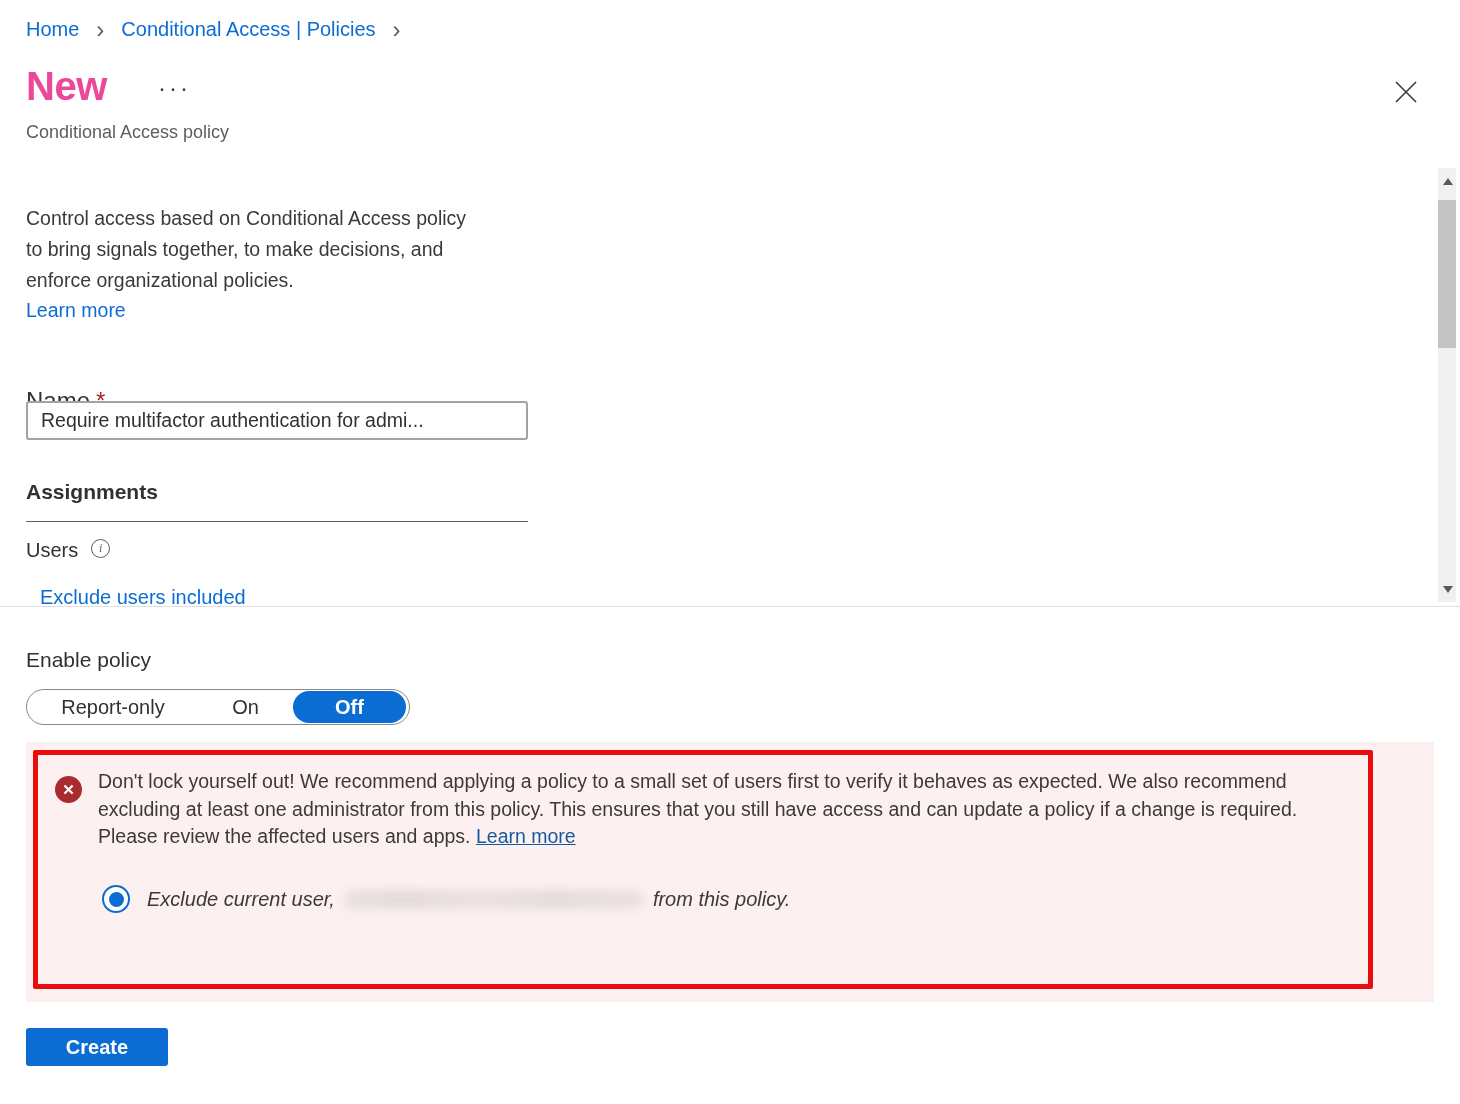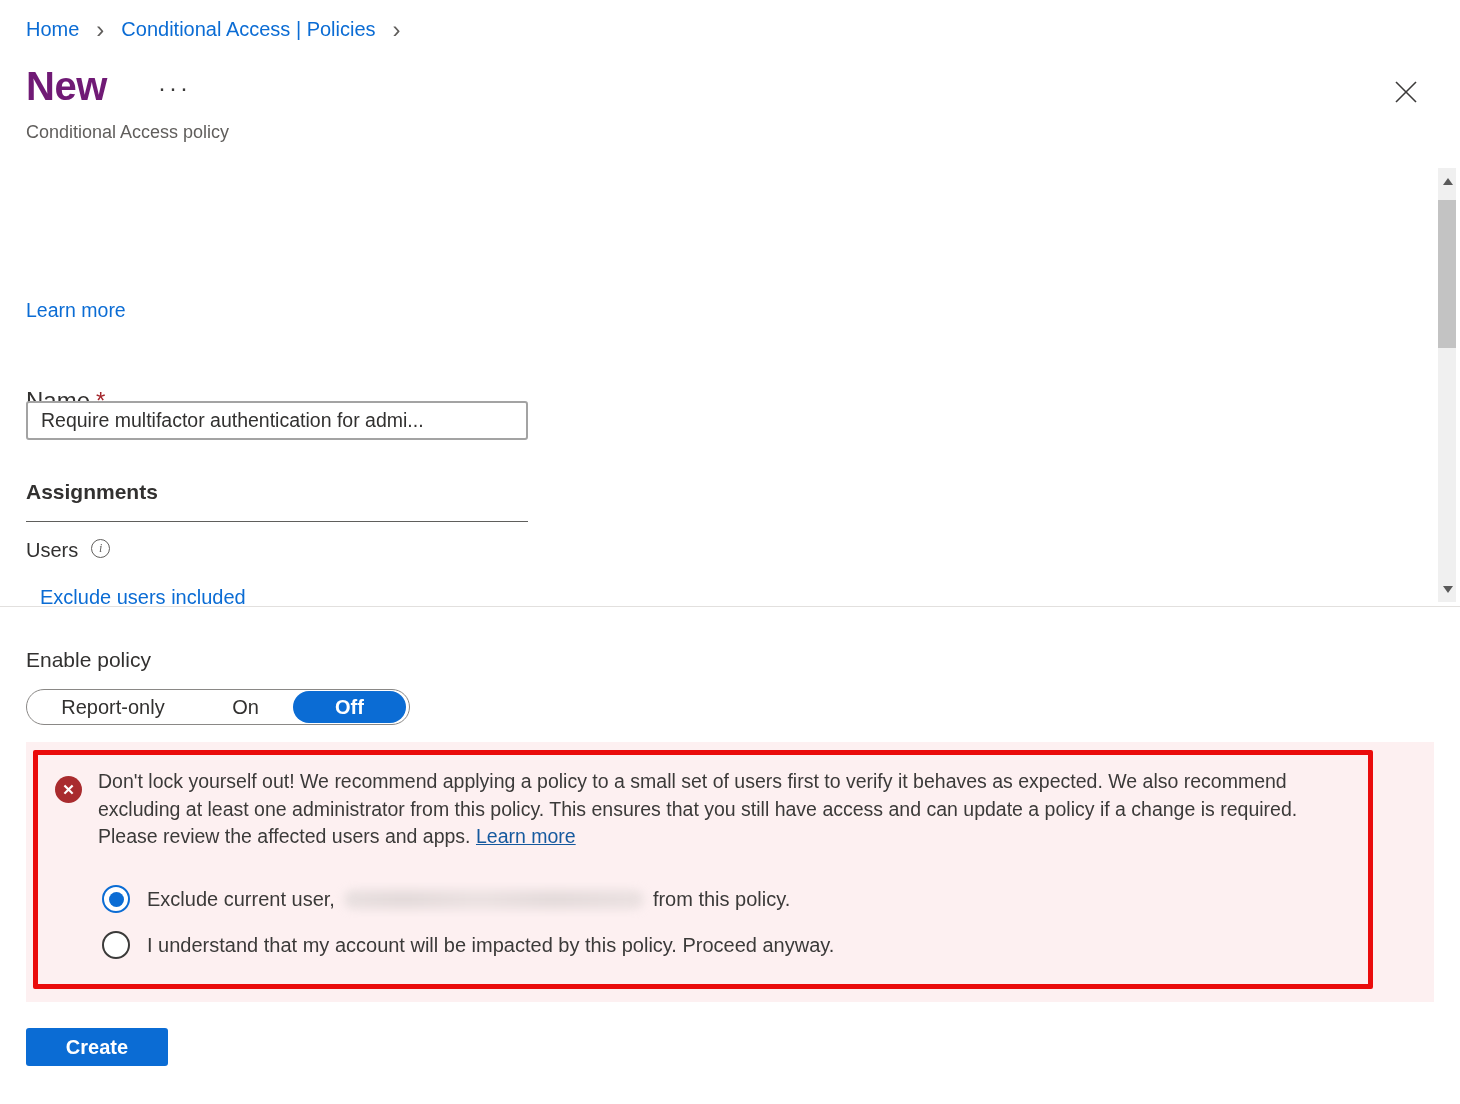--- a/index.html
+++ b/index.html
@@ -7,21 +7,21 @@
               font-family:"Liberation Sans", sans-serif; color:#323130; }
   .abs { position:absolute; }
   #page { position:relative; width:1460px; height:1104px; background:#fff; }
 
   
   .breadcrumb { left:26px; top:18px; font-size:20px; display:flex; align-items:center; gap:17px; }
   .crumb { color:#0b6cd4; cursor:pointer; text-decoration:none; }
   .crumb-sep { color:#605e5c; font-size:24px; line-height:20px; padding-top:1px; }
 
   
-  .title { left:26px; top:64px; font-size:40px; font-weight:600; color:#701a75; letter-spacing:-0.5px; }
+  .title { left:26px; top:64px; font-size:40px; font-weight:600; color:#ec4899; letter-spacing:-0.5px; }
   .ellipsis { left:158px; top:74px; font-size:24px; color:#3b3a39; letter-spacing:3px; cursor:pointer; }
   .close-x { left:1390px; top:76px; width:32px; height:32px; cursor:pointer;
              display:flex; align-items:center; justify-content:center; }
   .subtitle { left:26px; top:122px; font-size:18px; color:#605e5c; }
 
   
   .intro { left:26px; top:203px; width:458px; font-size:19.5px; line-height:31px; color:#3b3a39; }
   .intro-learn { left:26px; top:299px; font-size:19.5px; color:#0b6cd4; cursor:pointer; }
   .field-label { left:26px; top:387px; font-size:24px; color:#323130; }
   .req { color:#a4262c; margin-left:6px; }
@@ -57,21 +57,21 @@
 
   
   .alert-bg { left:26px; top:742px; width:1408px; height:260px; background:#fdf0f1; }
   .alert-annotation { left:33px; top:750px; width:1340px; height:239px;
                       border:5px solid #ea0c0c; border-radius:2px; pointer-events:none; z-index:6; }
   .err-icon { left:55px; top:776px; width:27px; height:27px; border-radius:50%;
               background:#a92b2e; color:#fff; font-size:15px; font-weight:700;
               display:flex; align-items:center; justify-content:center; }
   .alert-msg { left:98px; top:768px; width:1256px; font-size:19.5px; line-height:27.5px; color:#3b3a39; }
   .alert-learn { color:#15599e; text-decoration:underline; cursor:pointer; }
-  .radio-row { display:flex; align-items:center; position:absolute; left:102px; gap:17px; }
+  .radio-row { display:flex; align-items:center; position:absolute; left:102px; gap:17px;font-style:italic; }
   .rr1 { top:885px; } .rr2 { top:931px; }
   .radio { width:28px; height:28px; border-radius:50%; background:#fff; flex:none; cursor:pointer;
            display:flex; align-items:center; justify-content:center; }
   .radio.sel { border:2px solid #0b6cd4; }
   .radio.sel::after { content:""; width:15px; height:15px; border-radius:50%; background:#0b6cd4; }
   .radio.unsel { border:2px solid #3b3a39; }
   .radio-label { font-size:20px; color:#3b3a39; display:flex; align-items:center; }
   .blur-blob { display:inline-block; width:300px; height:19px; margin:0 9px; border-radius:9px;
                background:linear-gradient(90deg,#d8d3d2,#cfc9c8 20%,#ddd6d5 45%,#d0cac9 70%,#dcd5d4 100%);
                filter:blur(5px); opacity:0.55; vertical-align:middle; }
@@ -96,20 +96,21 @@
   <h1 class="abs title">New</h1>
   <span class="abs ellipsis">···</span>
   <span class="abs close-x">
     <svg width="26" height="26" viewBox="0 0 26 26">
       <line x1="3" y1="3" x2="23" y2="23" stroke="#3b3a39" stroke-width="1.6"></line>
       <line x1="23" y1="3" x2="3" y2="23" stroke="#3b3a39" stroke-width="1.6"></line>
     </svg>
   </span>
   <div class="abs subtitle">Conditional Access policy</div>
 
+  <p class="abs intro">Control access based on Conditional Access policy to bring signals together, to make decisions, and enforce organizational policies.</p>
   <a class="abs intro-learn">Learn more</a>
 
   <div class="abs field-label">
     <span>Name</span><span class="req">*</span>
   </div>
   <input class="abs name-input" readonly="" value="Require multifactor authentication for admi..." style="">
 
   <h2 class="abs section-h">Assignments</h2>
   <div class="abs section-rule"></div>
   <div class="abs users-row">
@@ -140,20 +141,16 @@
   </div>
 
   <div class="radio-row rr1">
     <span class="radio sel"></span>
     <span class="radio-label">
       <span>Exclude current user,</span>
       <span class="blur-blob"></span>
       <span>from this policy.</span>
     </span>
   </div>
-  <div class="radio-row rr2">
-    <span class="radio unsel"></span>
-    <span class="radio-label">I understand that my account will be impacted by this policy. Proceed anyway.</span>
-  </div>
 
   <button class="abs create-btn">Create</button>
 
 </div>
 
 </body></html>

